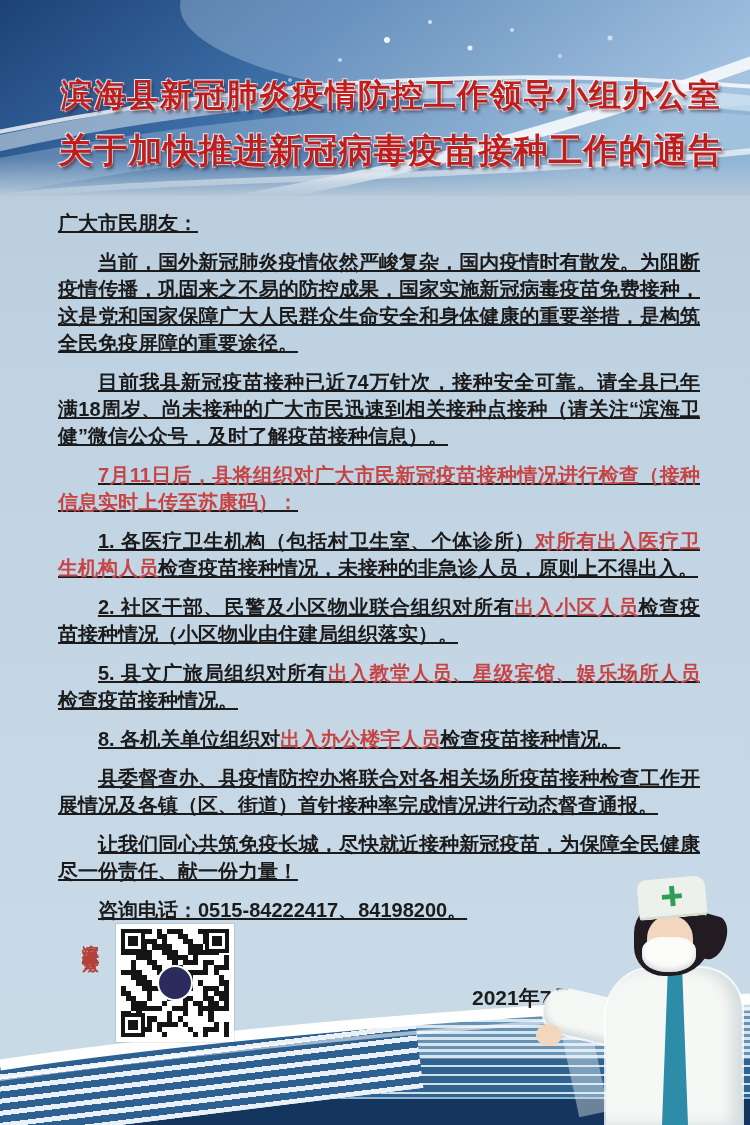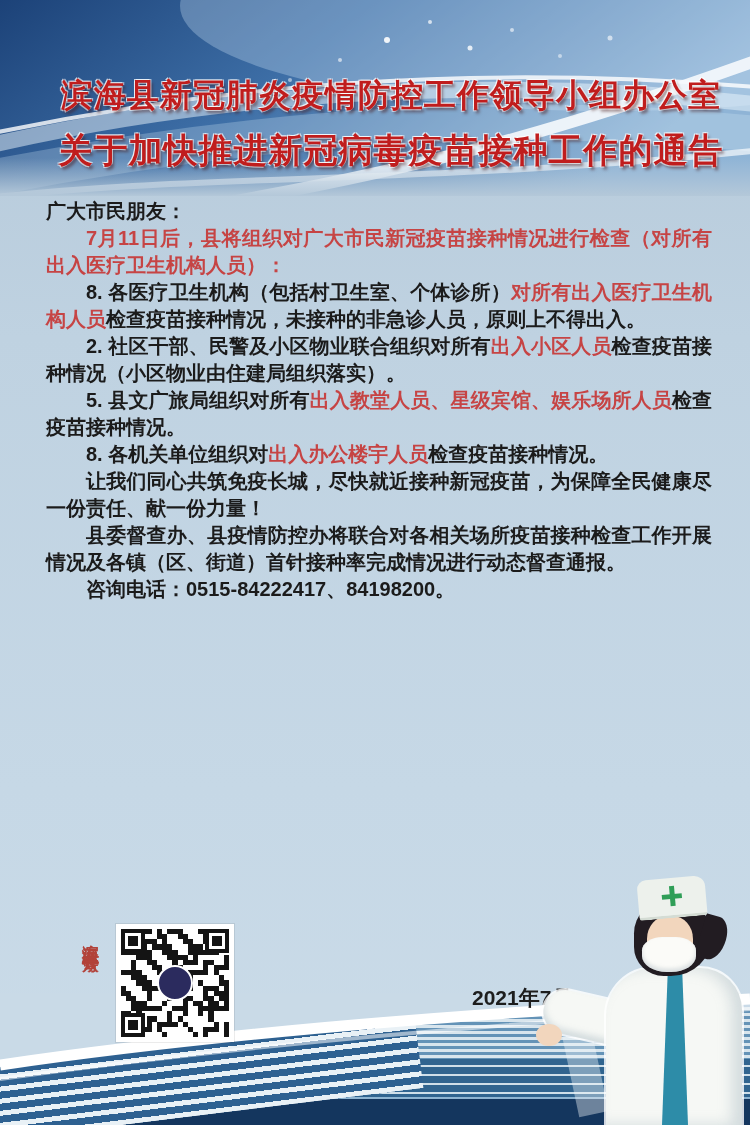--- a/index.html
+++ b/index.html
@@ -18,21 +18,21 @@
                 -1px 1px 0 rgba(255,255,255,.6),2px 3px 3px rgba(70,20,20,.5);
   }
   .title-1{top:74px;font-size:32px;}
   .title-2{top:128px;font-size:34px;}
   
   .body-text{
     position:absolute;left:46px;top:198px;width:666px;
     font-size:20px;line-height:27px;font-weight:bold;color:#1b1b1b;
     text-align:justify;
   }
-  .body-text p.para{margin:0;}
+  .body-text p.para{margin:12px;text-decoration:underline;}
   .body-text p.indent{text-indent:2em;}
   .body-text span.red{color:#c64444;}
   
   .qr-label{
     position:absolute;left:79px;top:931px;writing-mode:vertical-rl;
     font-size:17px;font-weight:bold;color:#b2423a;letter-spacing:2px;
   }
   .qr{position:absolute;left:116px;top:924px;width:118px;height:118px;background:#fff;box-shadow:0 0 0 1px rgba(0,0,0,.08);}
   .qr-grid{position:absolute;inset:5px;display:grid;grid-template-rows:repeat(21,1fr);grid-template-columns:repeat(21,1fr);}
   .qr-grid i{background:#141414;}
@@ -129,27 +129,29 @@
           <circle cx="200" cy="108" r="2" opacity=".4"></circle>
       </g>
       <rect y="158" width="750" height="38" fill="url(#fade)"></rect>
     </svg>
     <div class="title title-1">滨海县新冠肺炎疫情防控工作领导小组办公室</div>
     <div class="title title-2">关于加快推进新冠病毒疫苗接种工作的通告</div>
   </div>
 
   <div class="body-text">
       <p class="para"><span>广大市民朋友：</span></p>
-      <p class="para indent"><span class="red">7月11日后，县将组织对广大市民新冠疫苗接种情况进行检查（对所有出入医疗卫生机构人员）：</span></p>
-      <p class="para indent"><span>8. 各医疗卫生机构（包括村卫生室、个体诊所）</span><span class="red">对所有出入医疗卫生机构人员</span><span>检查疫苗接种情况，未接种的非急诊人员，原则上不得出入。</span></p>
+      <p class="para indent"><span>当前，国外新冠肺炎疫情依然严峻复杂，国内疫情时有散发。为阻断疫情传播，巩固来之不易的防控成果，国家实施新冠病毒疫苗免费接种，这是党和国家保障广大人民群众生命安全和身体健康的重要举措，是构筑全民免疫屏障的重要途径。</span></p>
+      <p class="para indent"><span>目前我县新冠疫苗接种已近74万针次，接种安全可靠。请全县已年满18周岁、尚未接种的广大市民迅速到相关接种点接种（请关注“滨海卫健”微信公众号，及时了解疫苗接种信息）。</span></p>
+      <p class="para indent"><span class="red">7月11日后，县将组织对广大市民新冠疫苗接种情况进行检查（接种信息实时上传至苏康码）：</span></p>
+      <p class="para indent"><span>1. 各医疗卫生机构（包括村卫生室、个体诊所）</span><span class="red">对所有出入医疗卫生机构人员</span><span>检查疫苗接种情况，未接种的非急诊人员，原则上不得出入。</span></p>
       <p class="para indent"><span>2. 社区干部、民警及小区物业联合组织对所有</span><span class="red">出入小区人员</span><span>检查疫苗接种情况（小区物业由住建局组织落实）。</span></p>
       <p class="para indent"><span>5. 县文广旅局组织对所有</span><span class="red">出入教堂人员、星级宾馆、娱乐场所人员</span><span>检查疫苗接种情况。</span></p>
       <p class="para indent"><span>8. 各机关单位组织对</span><span class="red">出入办公楼宇人员</span><span>检查疫苗接种情况。</span></p>
+      <p class="para indent"><span>县委督查办、县疫情防控办将联合对各相关场所疫苗接种检查工作开展情况及各镇（区、街道）首针接种率完成情况进行动态督查通报。</span></p>
       <p class="para indent"><span>让我们同心共筑免疫长城，尽快就近接种新冠疫苗，为保障全民健康尽一份责任、献一份力量！</span></p>
-      <p class="para indent"><span>县委督查办、县疫情防控办将联合对各相关场所疫苗接种检查工作开展情况及各镇（区、街道）首针接种率完成情况进行动态督查通报。</span></p>
       <p class="para indent"><span>咨询电话：0515-84222417、84198200。</span></p>
     </div>
 
   <div class="bottom">
     <div class="stripes-a"></div>
     <div class="stripes-b"></div>
     <div class="stripes-c"></div>
     <div class="diag"></div>
     <svg width="750" height="100" viewBox="0 0 750 100">
       <path d="M0,0 L750,0 L750,6 C420,22 190,44 0,72 Z" fill="#c9dae7"></path>

